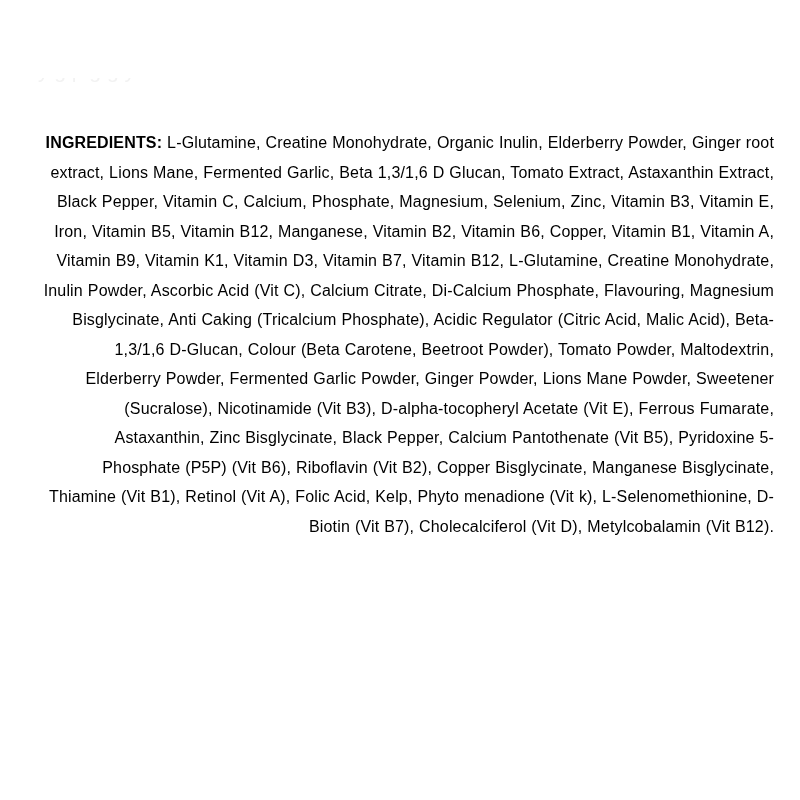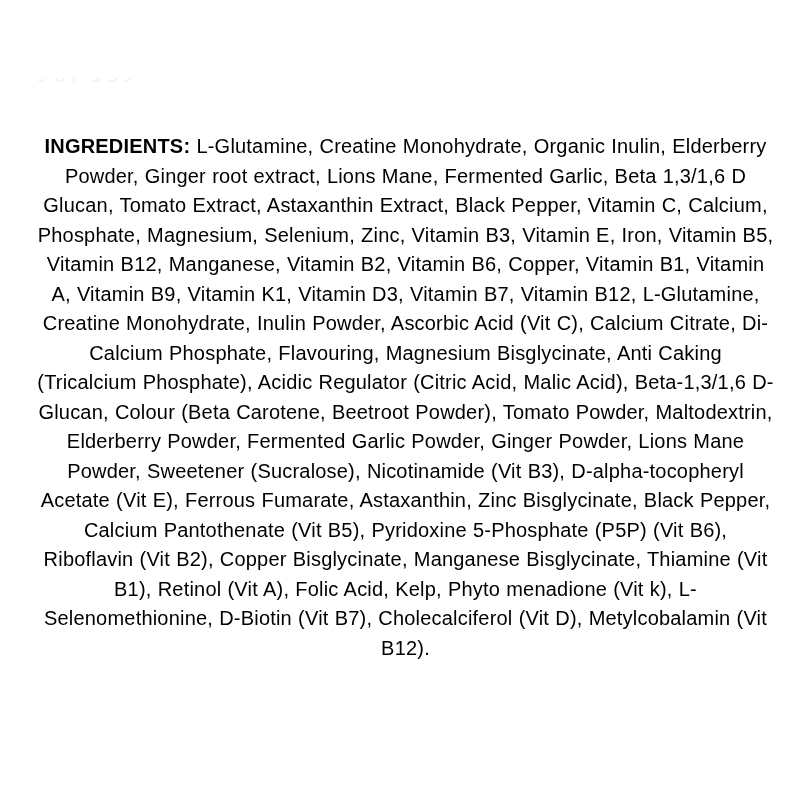--- a/index.html
+++ b/index.html
@@ -40,23 +40,23 @@
     display: block;
     position: relative;
     top: -22px;
     color: #f2f2f2;
   }
   .ingredients-block {
     position: absolute;
     left: 37px;
     top: 112px;
     width: 737px;
-    font-size: 20px;
+    font-size: 16px;
     line-height: 29.5px;
-    text-align: center;
+    text-align: right;
     letter-spacing: 0.01em;
     word-spacing: 0.02em;
   }
   .ingredients-label {
     font-weight: bold;
   }
   .ingredients-body {
     font-weight: normal;
   }
 </style>

